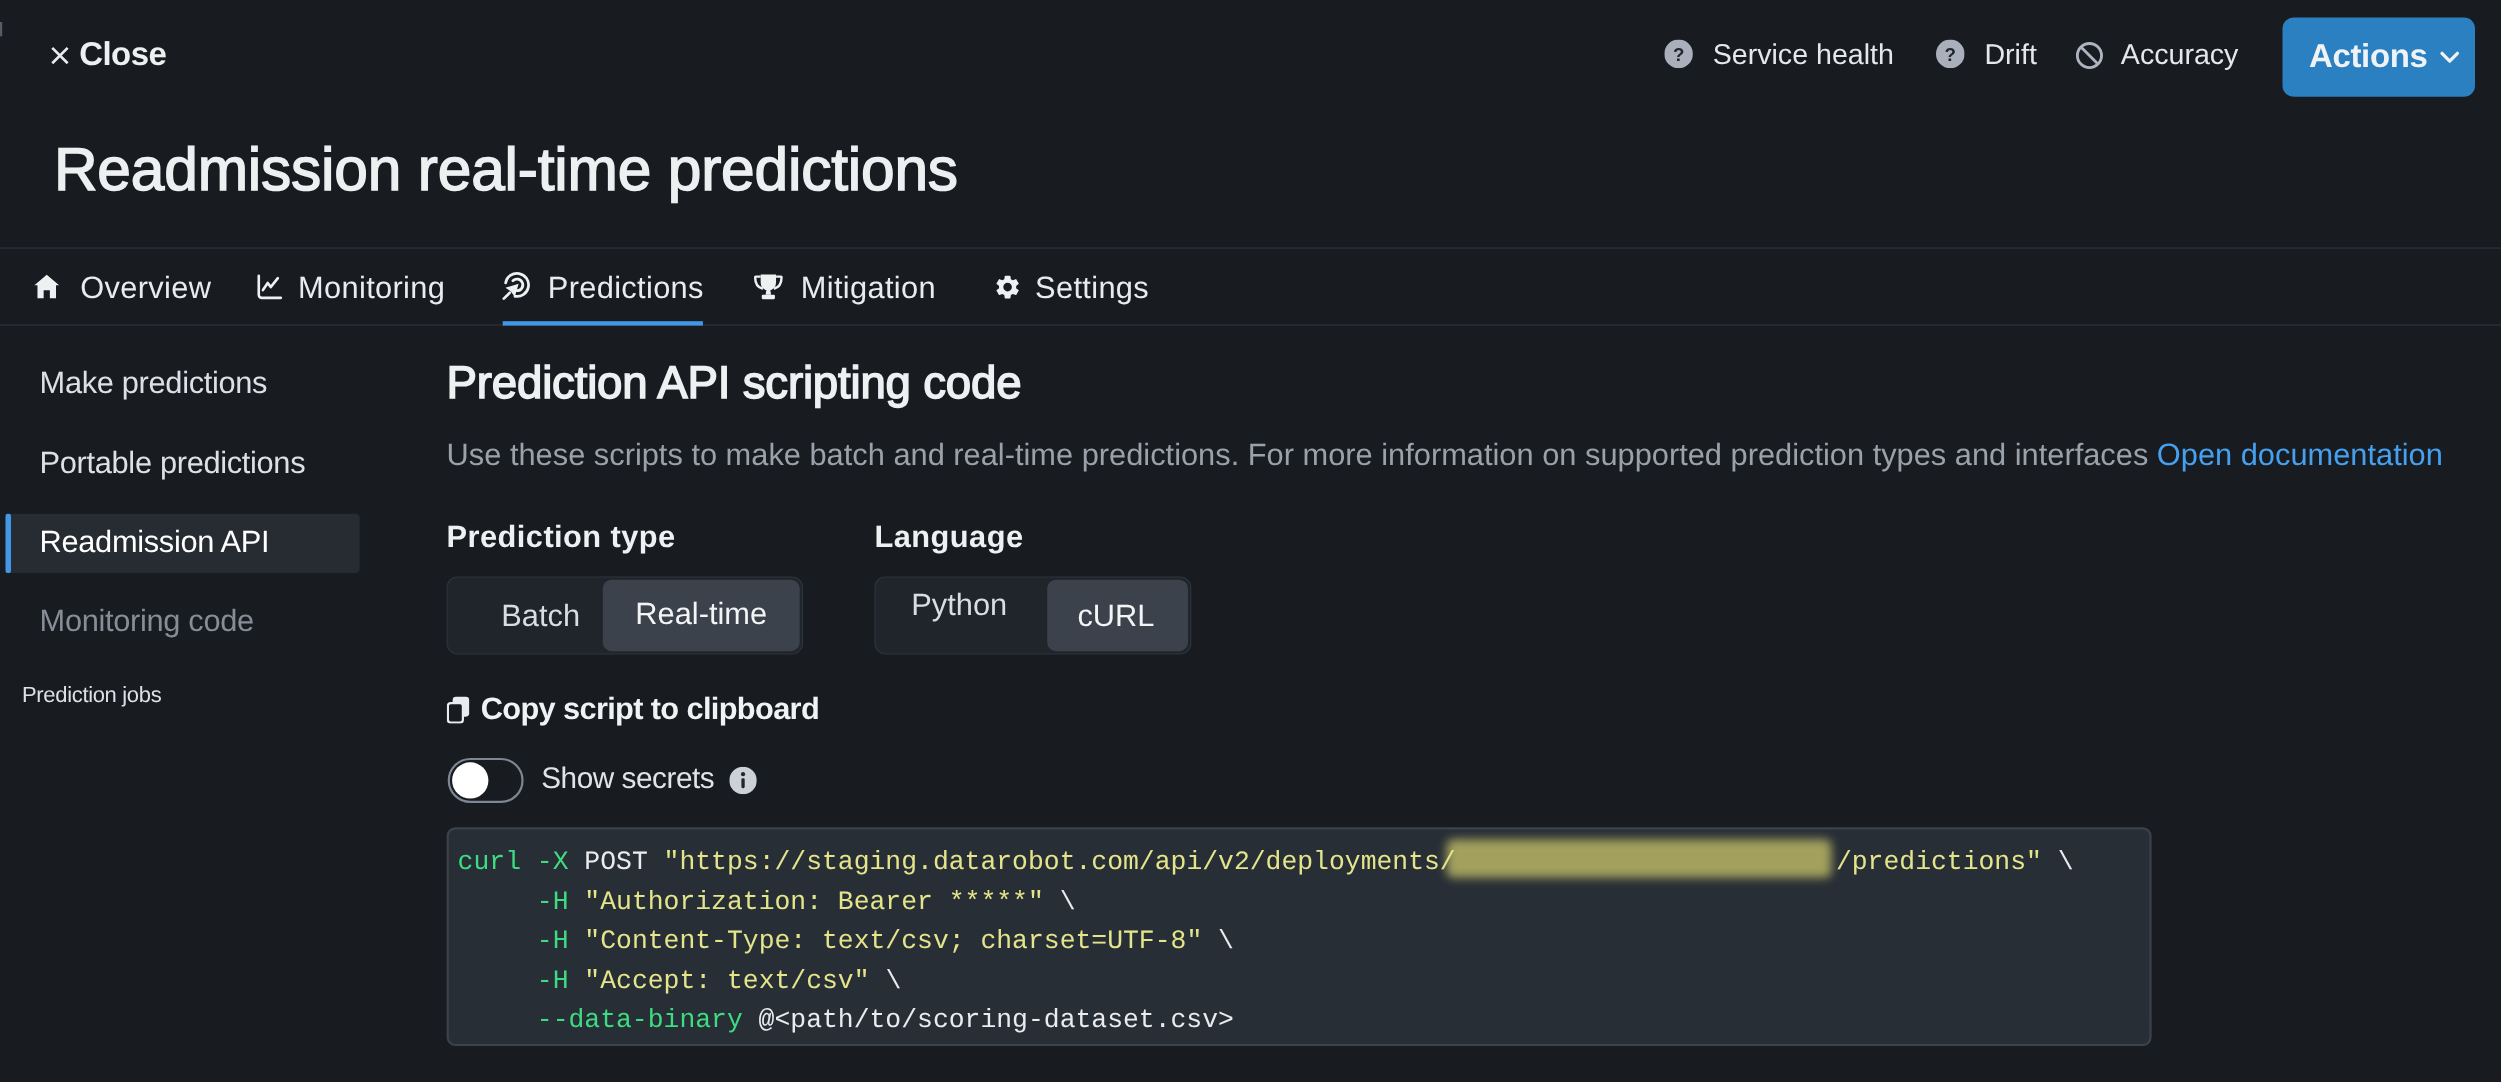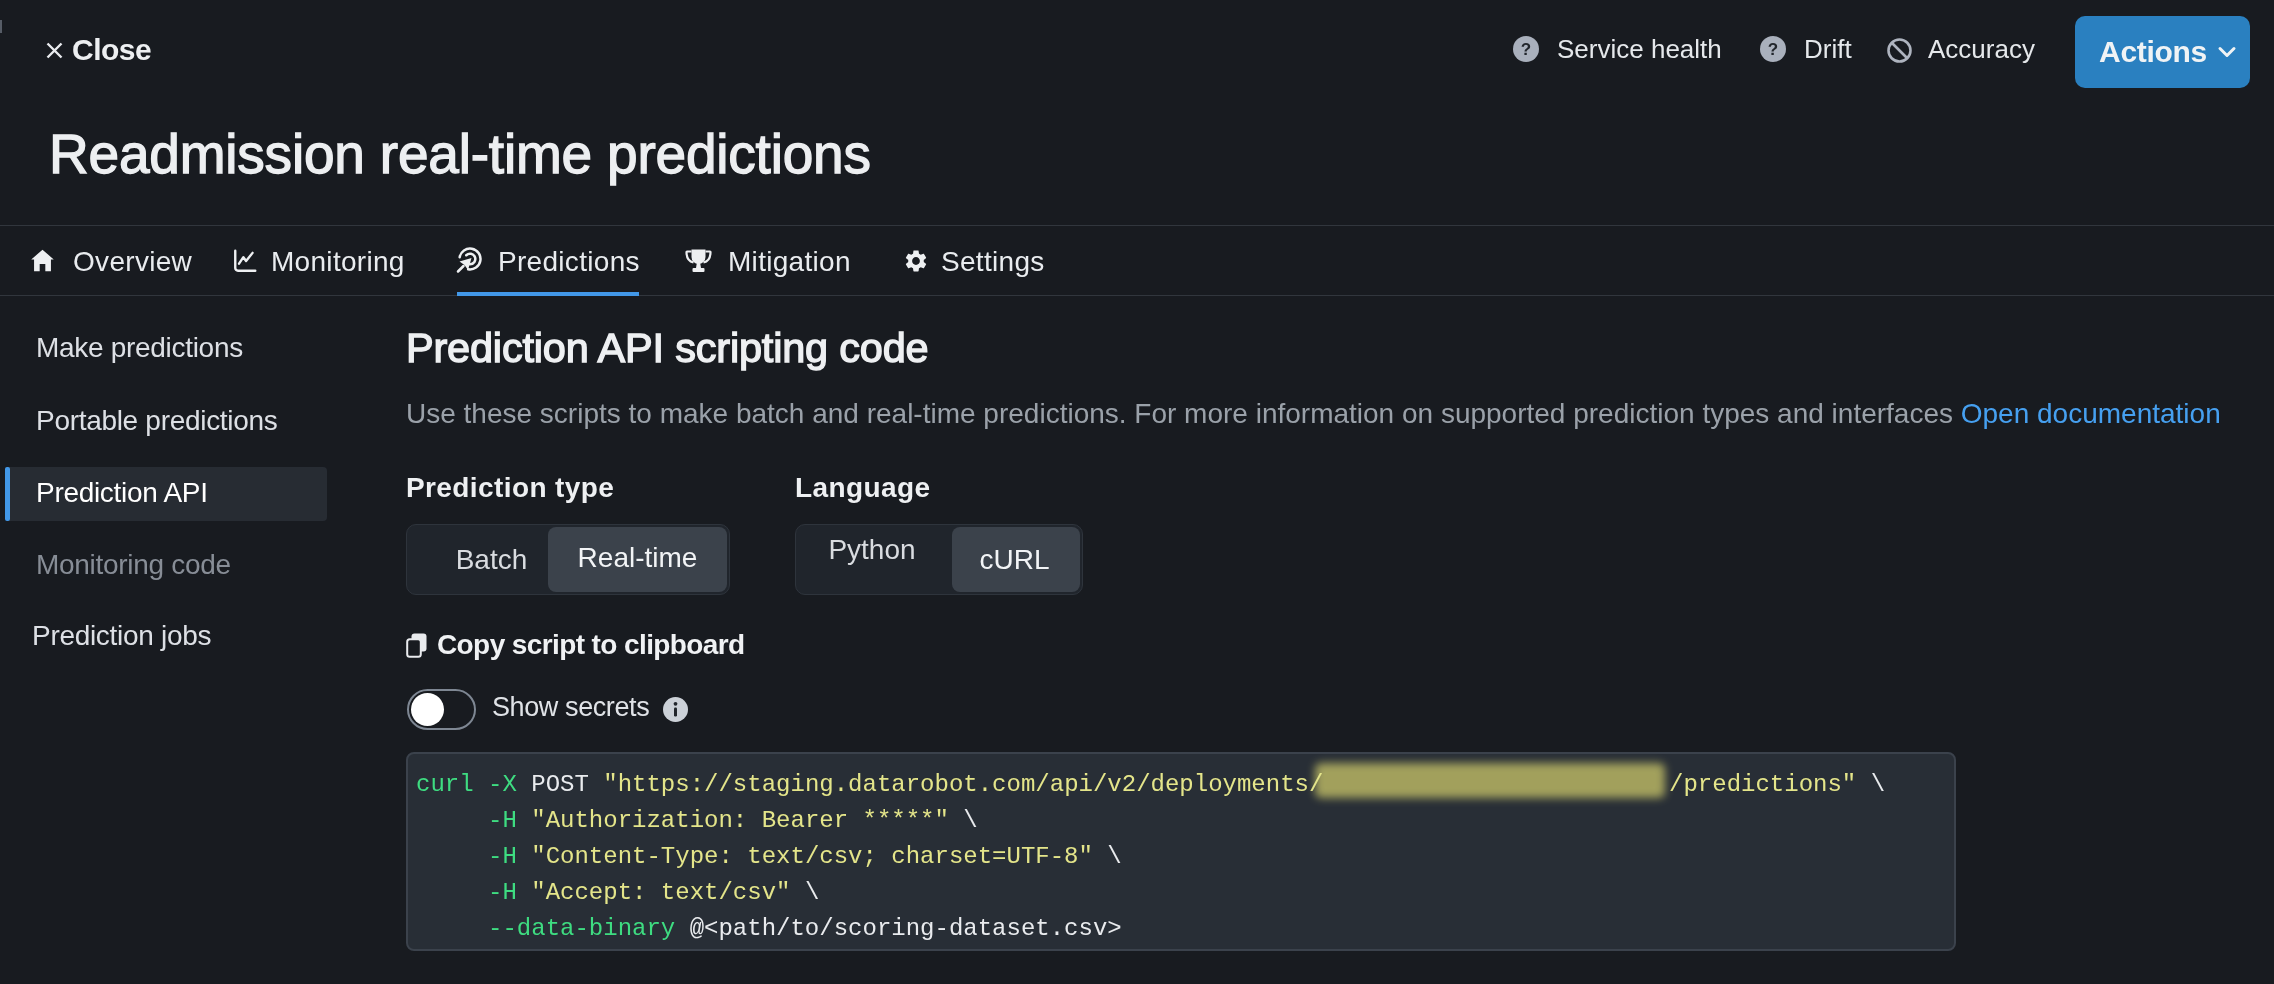--- a/index.html
+++ b/index.html
@@ -90,23 +90,23 @@
       </svg>
   </div>
   <div class="abs txt" style="left:941px;top:22px;font-size:28px;color:#e9ecef;letter-spacing:0.3px;">Settings</div>
 </div>
 <div class="abs" style="left:457px;top:292px;width:182px;height:4px;background:#4298e8;"></div>
 
 <div class="abs" style="left:5px;top:467px;width:322px;height:54px;background:#272c33;border-radius:4px;"></div>
 <div class="abs" style="left:5px;top:467px;width:5px;height:54px;background:#4298e8;border-radius:2px;"></div>
 <div class="abs txt" style="left:36px;top:334px;font-size:28px;color:#dde0e5;letter-spacing:-0.3px;">Make predictions</div>
 <div class="abs txt" style="left:36px;top:407px;font-size:28px;color:#dde0e5;letter-spacing:-0.3px;">Portable predictions</div>
-<div class="abs txt" style="left:36px;top:479px;font-size:28px;color:#ffffff;letter-spacing:-0.3px;">Prediction API</div>
+<div class="abs txt" style="left:36px;top:479px;font-size:28px;color:#ffffff;letter-spacing:-0.3px;">Readmission API</div>
 <div class="abs txt" style="left:36px;top:551px;font-size:28px;color:#878d96;letter-spacing:-0.3px;">Monitoring code</div>
-<div class="abs txt" style="left:32px;top:622px;font-size:28px;color:#dde0e5;letter-spacing:-0.3px;">Prediction jobs</div>
+<div class="abs txt" style="left:20px;top:622px;font-size:20px;color:#dde0e5;letter-spacing:-0.3px;">Prediction jobs</div>
 
 <div class="abs txt" id="h2Txt" style="left:406px;top:326.5px;font-size:41.5px;font-weight:400;-webkit-text-stroke:1.35px #eef0f2;color:#eef0f2;letter-spacing:-0.2px;">Prediction API scripting code</div>
 <div class="abs txt" id="paraTxt" style="left:406px;top:400px;font-size:28px;color:#9aa1a9;">Use these scripts to make batch and real-time predictions. For more information on supported prediction types and interfaces <span style="color:#46a0f0;">Open documentation</span></div>
 
 <div class="abs txt" style="left:406px;top:474px;font-size:28px;font-weight:700;color:#eef0f2;letter-spacing:0.4px;">Prediction type</div>
 <div class="abs txt" style="left:795px;top:474px;font-size:28px;font-weight:700;color:#eef0f2;letter-spacing:0.4px;">Language</div>
 
 <div class="abs" style="left:406px;top:524px;width:324px;height:71px;background:#20252c;border:1px solid #2e343c;border-radius:10px;"></div>
 <div class="abs" style="left:548px;top:527px;width:179px;height:65px;background:#3b424b;border-radius:8px;"></div>
 <div class="abs" style="left:406px;top:524px;width:139px;height:71px;display:flex;align-items:center;justify-content:center;padding-left:32px;">

